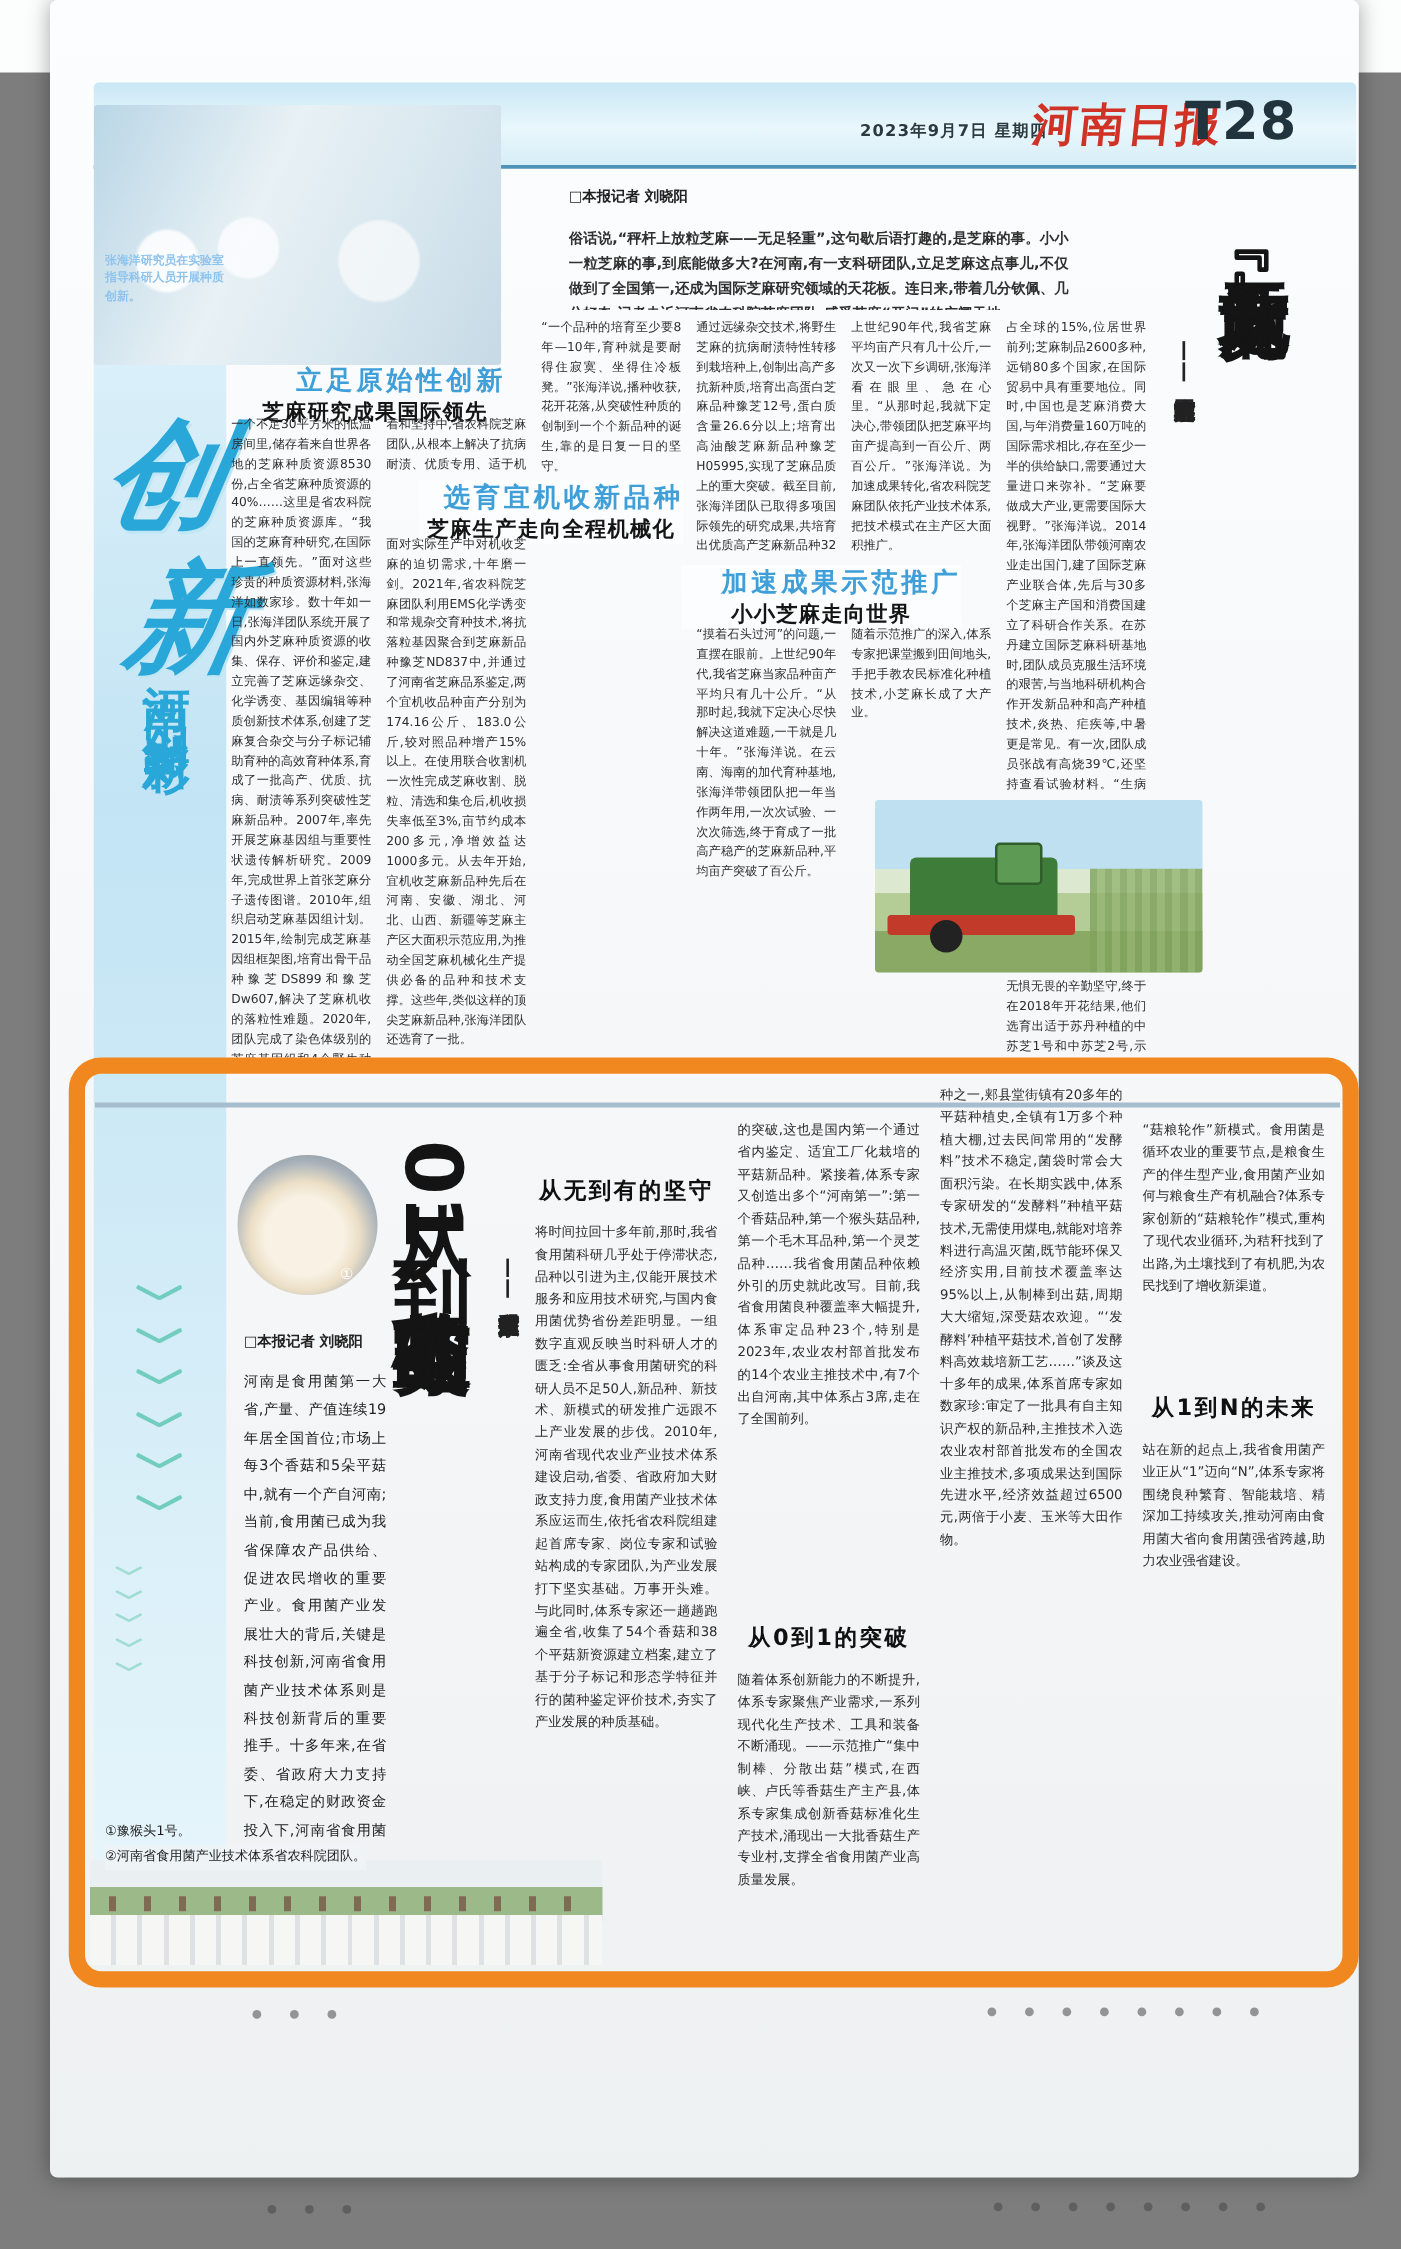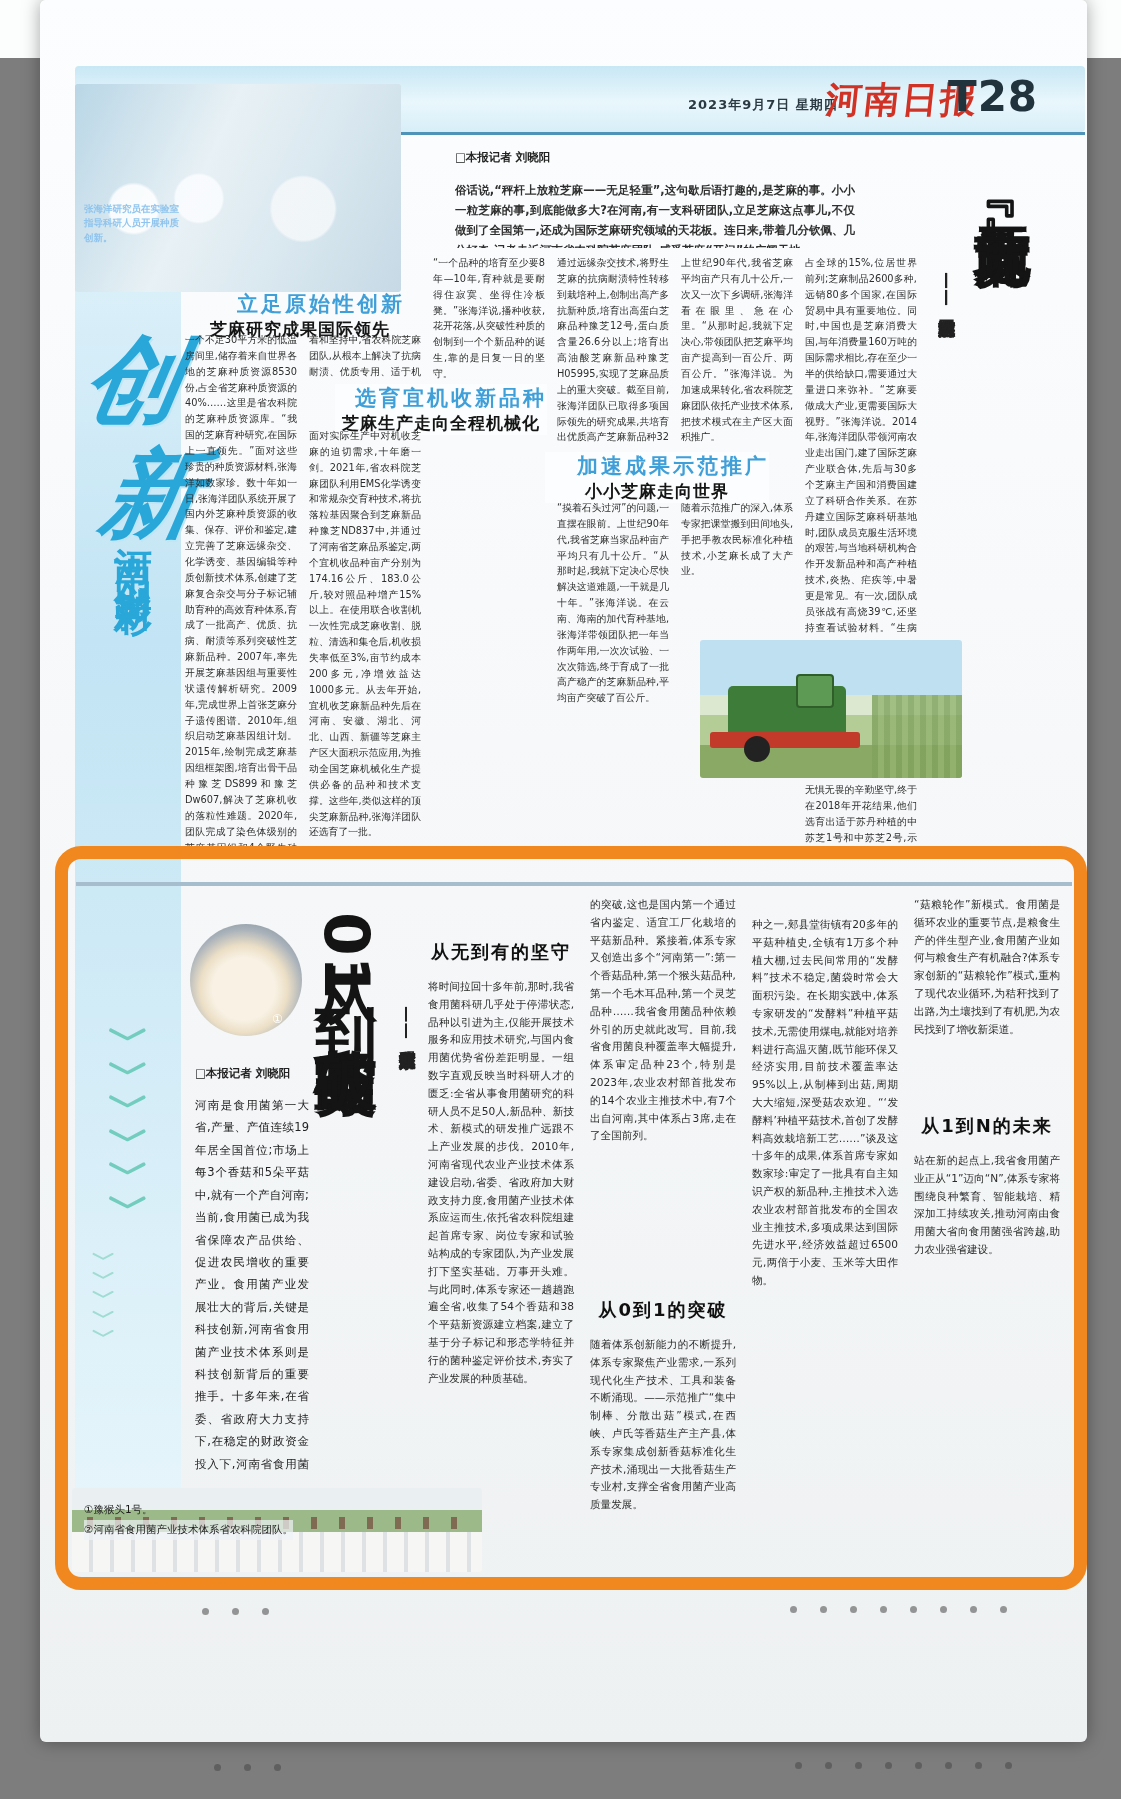--- a/index.html
+++ b/index.html
@@ -39,21 +39,21 @@
   .harv .wheel{position:absolute;left:44px;top:96px;width:26px;height:26px;background:#222;border-radius:50%;}
   .harv .rows{position:absolute;right:0;top:40%;width:90px;height:60%;background:repeating-linear-gradient(90deg,#7fa25d 0 6px,#93b470 6px 12px);opacity:.8;}
   .obox{left:55px;top:846px;width:1032px;height:744px;border:13px solid #f1881f;border-radius:26px;box-sizing:border-box;}
   .trule{left:76px;top:882px;width:996px;height:4px;background:#a6bdce;}
   .mush{left:190px;top:924px;width:112px;height:112px;border-radius:50%;background:
     radial-gradient(circle at 48% 58%,#f8f1e4 0 36%,#ecdfc6 50%,#a9b2ba 68%,#6c7a87 100%);}
   .marker{font-size:12px;color:#fff;}
   .team{left:72px;top:1488px;width:410px;height:84px;border-radius:3px;overflow:hidden;background:linear-gradient(180deg,#eaf0f2 0 26%,#9cb98a 26% 52%,#c9d2d6 52% 58%,#f0f1ef 58% 100%);}
   .team .heads{position:absolute;left:6px;top:34%;width:96%;height:12px;background:repeating-linear-gradient(90deg,transparent 0 9px,#7a5c49 9px 15px,transparent 15px 28px);border-radius:4px;opacity:.85;}
   .team .coats{position:absolute;left:0;top:52%;width:100%;height:48%;background:repeating-linear-gradient(90deg,#f6f6f4 0 17px,#dfe2e4 17px 21px);}
-  .mcap{font-size:10.5px;color:#1c1c1c;line-height:1.9;margin-top:44px;}
+  .mcap{font-size:10.5px;color:#1c1c1c;line-height:1.9;}
   .dot{display:inline-block;width:7px;height:7px;border-radius:50%;background:#474747;opacity:.55;margin-right:23px;}
   .dotrow{white-space:nowrap;}
 </style>
 </head>
 <body>
 
 <div id="stage">
 
   <div class="abs topstrip"></div>
   <div class="abs sheet"></div>
@@ -126,21 +126,21 @@
   <div class="abs vtitle" style="left:312px;top:912px;height:624px;font-size:63px;">从0到1的坚守与突破</div>
   <div class="abs vsub" style="left:396px;top:1006px;height:548px;font-size:16.5px;">——河南省食用菌产业技术体系发展历程回顾</div>
 
   <div class="abs mh" style="left:428px;top:940px;width:146px;">从无到有的坚守</div>
   <div class="abs mcol" style="left:428px;top:978px;width:146px;height:500px;">将时间拉回十多年前,那时,我省食用菌科研几乎处于停滞状态,品种以引进为主,仅能开展技术服务和应用技术研究,与国内食用菌优势省份差距明显。一组数字直观反映当时科研人才的匮乏:全省从事食用菌研究的科研人员不足50人,新品种、新技术、新模式的研发推广远跟不上产业发展的步伐。2010年,河南省现代农业产业技术体系建设启动,省委、省政府加大财政支持力度,食用菌产业技术体系应运而生,依托省农科院组建起首席专家、岗位专家和试验站构成的专家团队,为产业发展打下坚实基础。万事开头难。与此同时,体系专家还一趟趟跑遍全省,收集了54个香菇和38个平菇新资源建立档案,建立了基于分子标记和形态学特征并行的菌种鉴定评价技术,夯实了产业发展的种质基础。</div>
 
   <div class="abs mcol" style="left:590px;top:896px;width:146px;height:394px;">的突破,这也是国内第一个通过省内鉴定、适宜工厂化栽培的平菇新品种。紧接着,体系专家又创造出多个“河南第一”:第一个香菇品种,第一个猴头菇品种,第一个毛木耳品种,第一个灵芝品种……我省食用菌品种依赖外引的历史就此改写。目前,我省食用菌良种覆盖率大幅提升,体系审定品种23个,特别是2023年,农业农村部首批发布的14个农业主推技术中,有7个出自河南,其中体系占3席,走在了全国前列。</div>
   <div class="abs mh" style="left:590px;top:1298px;width:146px;">从0到1的突破</div>
   <div class="abs mcol" style="left:590px;top:1336px;width:146px;height:222px;">随着体系创新能力的不断提升,体系专家聚焦产业需求,一系列现代化生产技术、工具和装备不断涌现。——示范推广“集中制棒、分散出菇”模式,在西峡、卢氏等香菇生产主产县,体系专家集成创新香菇标准化生产技术,涌现出一大批香菇生产专业村,支撑全省食用菌产业高质量发展。</div>
 
-  <div class="abs mcol" style="left:752px;top:916px;width:146px;height:660px;">种之一,郏县堂街镇有20多年的平菇种植史,全镇有1万多个种植大棚,过去民间常用的“发酵料”技术不稳定,菌袋时常会大面积污染。在长期实践中,体系专家研发的“发酵料”种植平菇技术,无需使用煤电,就能对培养料进行高温灭菌,既节能环保又经济实用,目前技术覆盖率达95%以上,从制棒到出菇,周期大大缩短,深受菇农欢迎。“‘发酵料’种植平菇技术,首创了发酵料高效栽培新工艺……”谈及这十多年的成果,体系首席专家如数家珍:审定了一批具有自主知识产权的新品种,主推技术入选农业农村部首批发布的全国农业主推技术,多项成果达到国际先进水平,经济效益超过6500元,两倍于小麦、玉米等大田作物。</div>
+  <div class="abs mcol" style="left:752px;top:868px;width:146px;height:660px;">种之一,郏县堂街镇有20多年的平菇种植史,全镇有1万多个种植大棚,过去民间常用的“发酵料”技术不稳定,菌袋时常会大面积污染。在长期实践中,体系专家研发的“发酵料”种植平菇技术,无需使用煤电,就能对培养料进行高温灭菌,既节能环保又经济实用,目前技术覆盖率达95%以上,从制棒到出菇,周期大大缩短,深受菇农欢迎。“‘发酵料’种植平菇技术,首创了发酵料高效栽培新工艺……”谈及这十多年的成果,体系首席专家如数家珍:审定了一批具有自主知识产权的新品种,主推技术入选农业农村部首批发布的全国农业主推技术,多项成果达到国际先进水平,经济效益超过6500元,两倍于小麦、玉米等大田作物。</div>
 
   <div class="abs mcol" style="left:914px;top:896px;width:146px;height:212px;">“菇粮轮作”新模式。食用菌是循环农业的重要节点,是粮食生产的伴生型产业,食用菌产业如何与粮食生产有机融合?体系专家创新的“菇粮轮作”模式,重构了现代农业循环,为秸秆找到了出路,为土壤找到了有机肥,为农民找到了增收新渠道。</div>
   <div class="abs mh" style="left:914px;top:1114px;width:146px;">从1到N的未来</div>
   <div class="abs mcol" style="left:914px;top:1152px;width:146px;height:404px;">站在新的起点上,我省食用菌产业正从“1”迈向“N”,体系专家将围绕良种繁育、智能栽培、精深加工持续攻关,推动河南由食用菌大省向食用菌强省跨越,助力农业强省建设。</div>
 
   <div class="abs team">
     <div class="heads"></div>
     <div class="coats"></div>
   </div>
   <div class="abs mcap" style="left:84px;top:1456px;">①豫猴头1号。</div>

